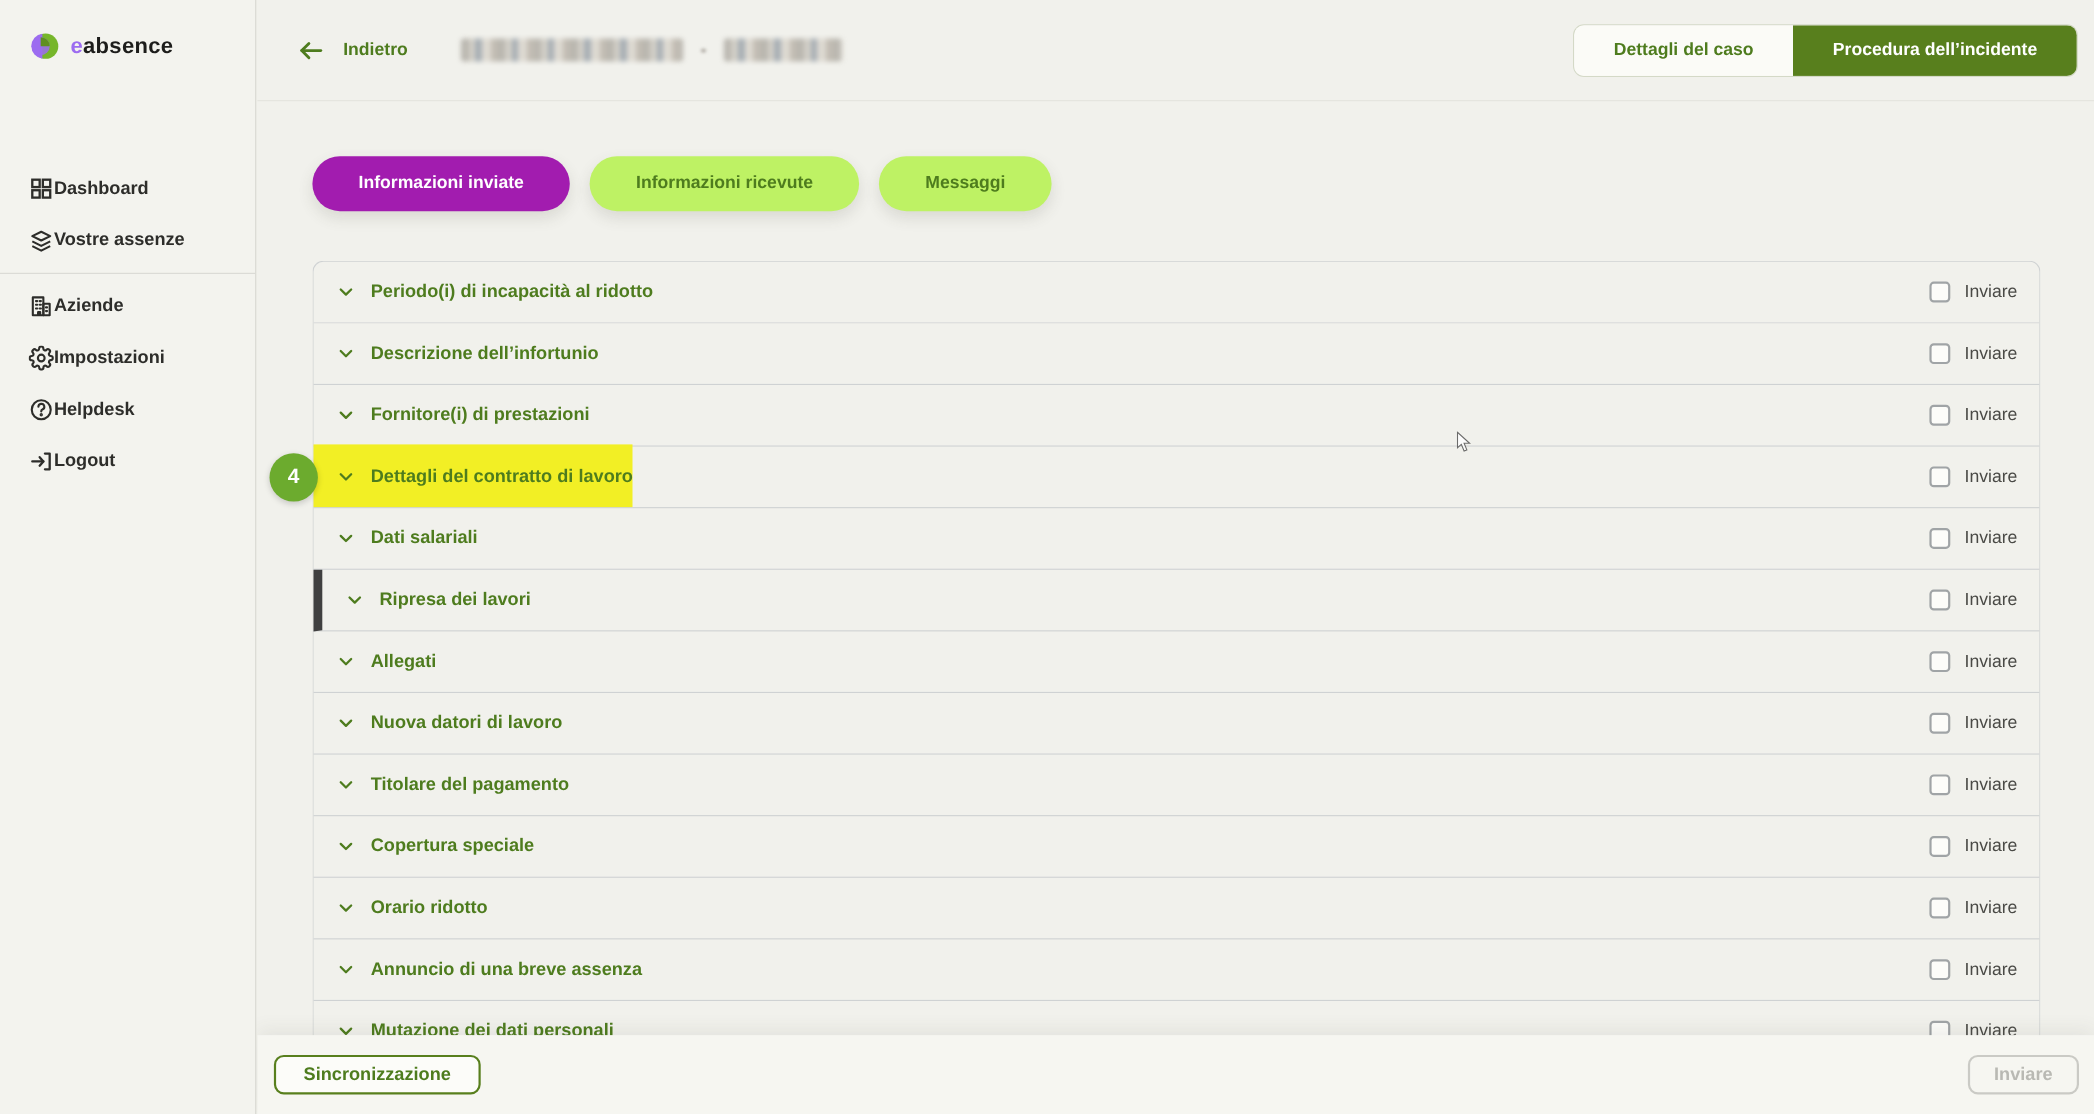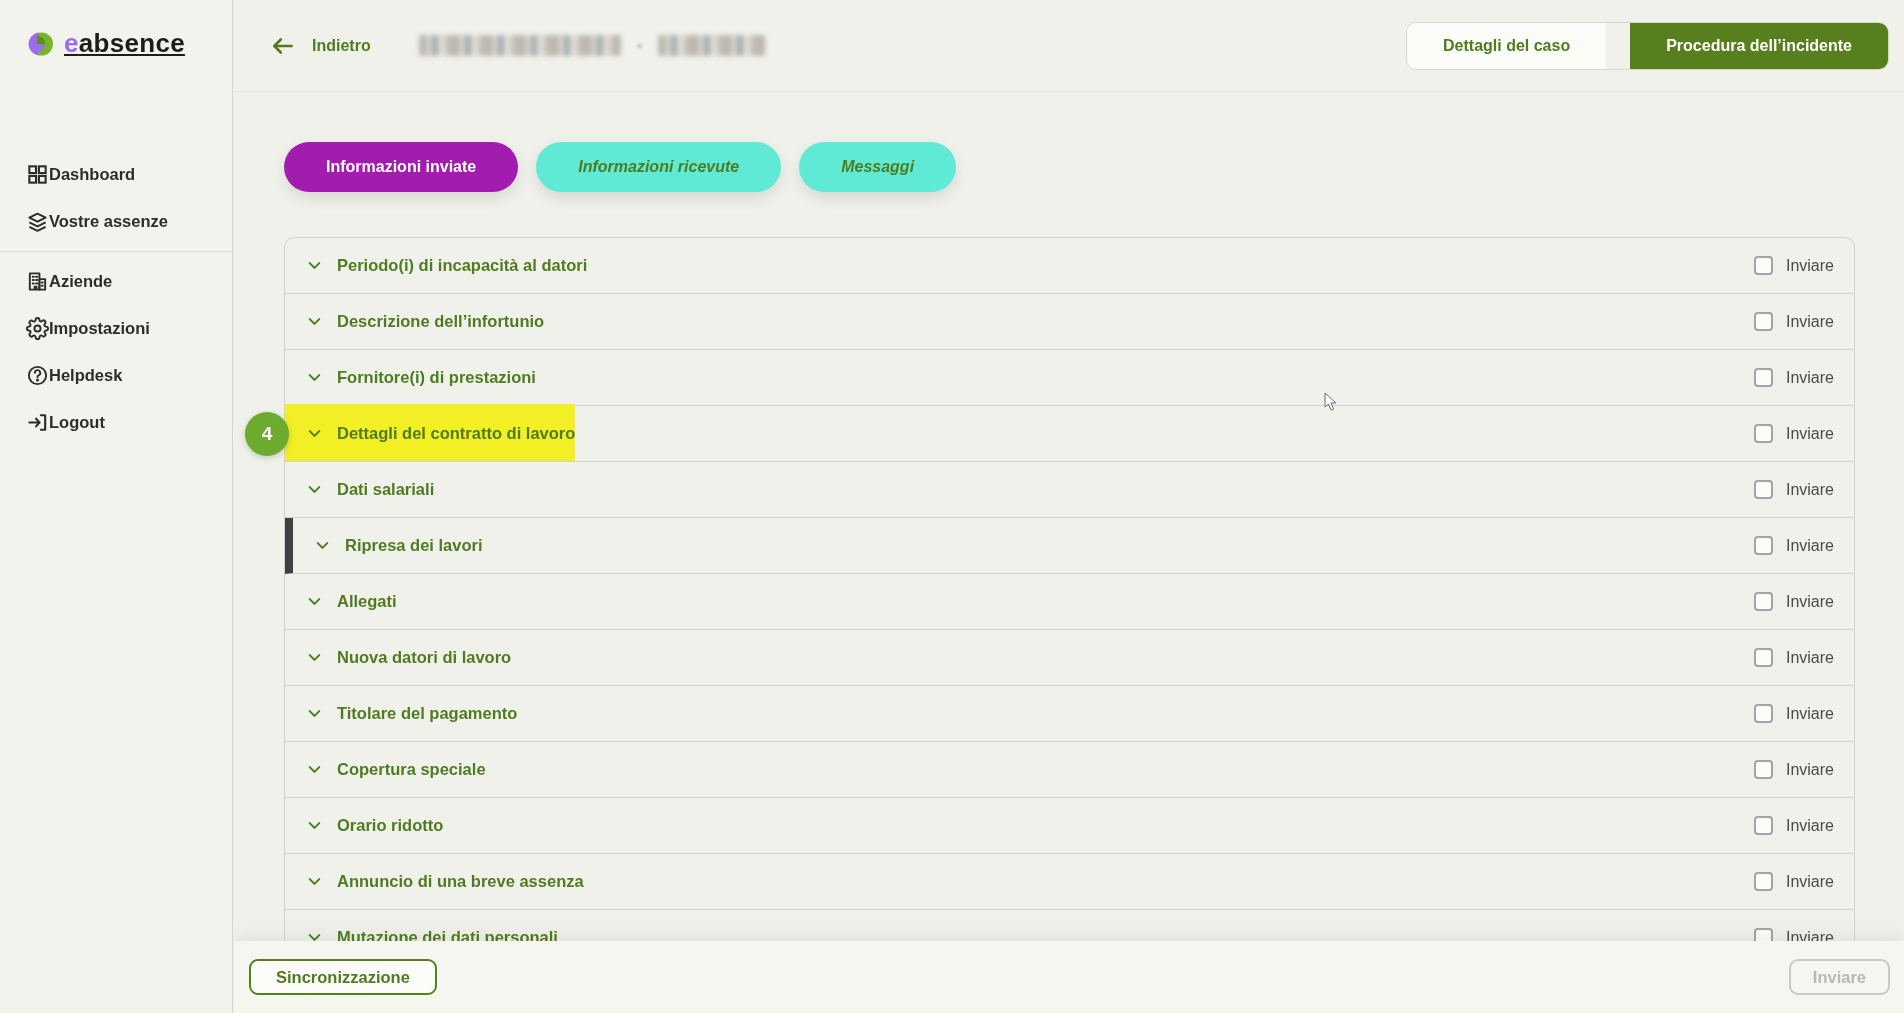--- a/index.html
+++ b/index.html
@@ -7,49 +7,49 @@
   body {
     background:#f1f1ec;
     font-family:"Liberation Sans", sans-serif;
     position:relative;
     color:#2d2d2a;
   }
   
   .sidebar { position:absolute; left:0; top:0; width:233px; height:100%; background:#f3f3ee; border-right:1px solid #d6d6d0; z-index:6; }
   .logo { display:flex; align-items:center; gap:10px; padding:28px 0 0 26px; }
   .logo-mark { width:28px; height:28px; display:block; }
-  .logo-text { font-size:26px; font-weight:700; color:#1d1d1b; letter-spacing:.3px;text-decoration:underline; }
+  .logo-text { font-size:20px; font-weight:700; color:#1d1d1b; letter-spacing:.3px; }
   .logo-e { color:#9c6cf0; }
   .nav { margin-top:92px; }
   .nav-item { display:flex; align-items:center; padding:0 26px; height:47px; cursor:pointer; }
   .nav-icon { width:23px; height:23px; display:flex; align-items:center; justify-content:center; }
   .nav-icon svg { width:23px; height:23px; }
   .nav-label { font-weight:700; font-size:16.5px; color:#2d2d2a; }
   .nav-divider { height:1px; background:#d9d9d3; margin:6px 0; }
   
   .main { position:absolute; left:234px; top:0; right:0; bottom:0; }
   .header { height:92px; border-bottom:1px solid #e4e4de; display:flex; align-items:center; padding:0 15px 0 36px; }
   .back { display:flex; align-items:center; gap:16px; cursor:pointer; }
   .back svg { width:26px; height:26px; }
   .back-label { color:#4e7c1e; font-weight:700; font-size:16px; }
   .title-redacted { margin-left:48px; display:flex; align-items:center; gap:16px; }
   .blur-block { height:21px; border-radius:3px; filter:blur(2.6px); opacity:.75;
     background:repeating-linear-gradient(90deg,#a8a49c 0 7px,#c9c5bc 7px 13px,#8e98a2 13px 19px,#d8d3ca 19px 27px,#b3aca1 27px 33px); }
   .blur-1 { width:202px; }
   .blur-dot { width:5px; height:4px; background:#b9b5ae; filter:blur(1.5px); border-radius:50%; }
   .blur-2 { width:108px; }
-  .header-tabs { margin-left:auto; display:flex; height:48px; border-radius:10px; overflow:hidden; border:1px solid #d4d9c7;gap:24px; }
+  .header-tabs { margin-left:auto; display:flex; height:48px; border-radius:10px; overflow:hidden; border:1px solid #d4d9c7; }
   .htab { display:flex; align-items:center; padding:0 36px; font-weight:700; font-size:16px; cursor:pointer; }
   .htab-inactive { background:#fbfbf7; color:#4e7c1e; }
   .htab-active { background:#587f1d; color:#ffffff; }
   
   .pills { display:flex; gap:18px; margin:50px 0 0 50px; }
   .pill { height:50px; border-radius:26px; display:flex; align-items:center; padding:0 42px; font-weight:700; font-size:16px; cursor:pointer; box-shadow:0 6px 14px rgba(70,70,55,.14); }
   .pill-active { background:#a21caf; color:#fff; }
-  .pill-inactive { background:#5eead4; color:#4e7c1e;font-style:italic; }
+  .pill-inactive { background:#bef264; color:#4e7c1e; }
   
   .accordion { margin:45px 49px 0 50px; border:1px solid #cfd2d3; border-bottom:none; border-radius:10px 10px 0 0; }
   .row { height:56px; display:flex; align-items:center; padding:0 20px; border-bottom:1px solid #cfd2d3; position:relative; cursor:pointer; }
   .row:first-child { border-radius:10px 10px 0 0; }
   .row-highlight { position:absolute; left:0; top:-2px; bottom:0; width:290px; background:#f2ef25; z-index:0; }
   .row-chevron { display:flex; z-index:1; }
   .row-chevron svg { width:19px; height:19px; }
   .row-label { margin-left:13px; color:#4e7c1e; font-weight:700; font-size:16.5px; z-index:1; }
   .row-right { margin-left:auto; display:flex; align-items:center; gap:13px; z-index:1; }
   .checkbox { width:19px; height:19px; border:2px solid #a0a4a6; border-radius:4px; background:#fcfcf9; cursor:pointer; }
@@ -173,21 +173,21 @@
     </div>
 
   <div class="accordion">
       <div class="row ">
 
        <span class="row-chevron">
           <svg viewBox="0 0 24 24" fill="none" stroke="#4e7c1e" stroke-width="2.6" stroke-linecap="round" stroke-linejoin="round">
             <path d="M6 9l6 6 6-6"></path>
           </svg>
         </span>
-       <span class="row-label">Periodo(i) di incapacità al datori</span>
+       <span class="row-label">Periodo(i) di incapacità al ridotto</span>
        <span class="row-right">
          <span class="checkbox"></span>
          <span class="cb-label">Inviare</span>
        </span>
      </div>
       <div class="row ">
 
        <span class="row-chevron">
           <svg viewBox="0 0 24 24" fill="none" stroke="#4e7c1e" stroke-width="2.6" stroke-linecap="round" stroke-linejoin="round">
             <path d="M6 9l6 6 6-6"></path>

